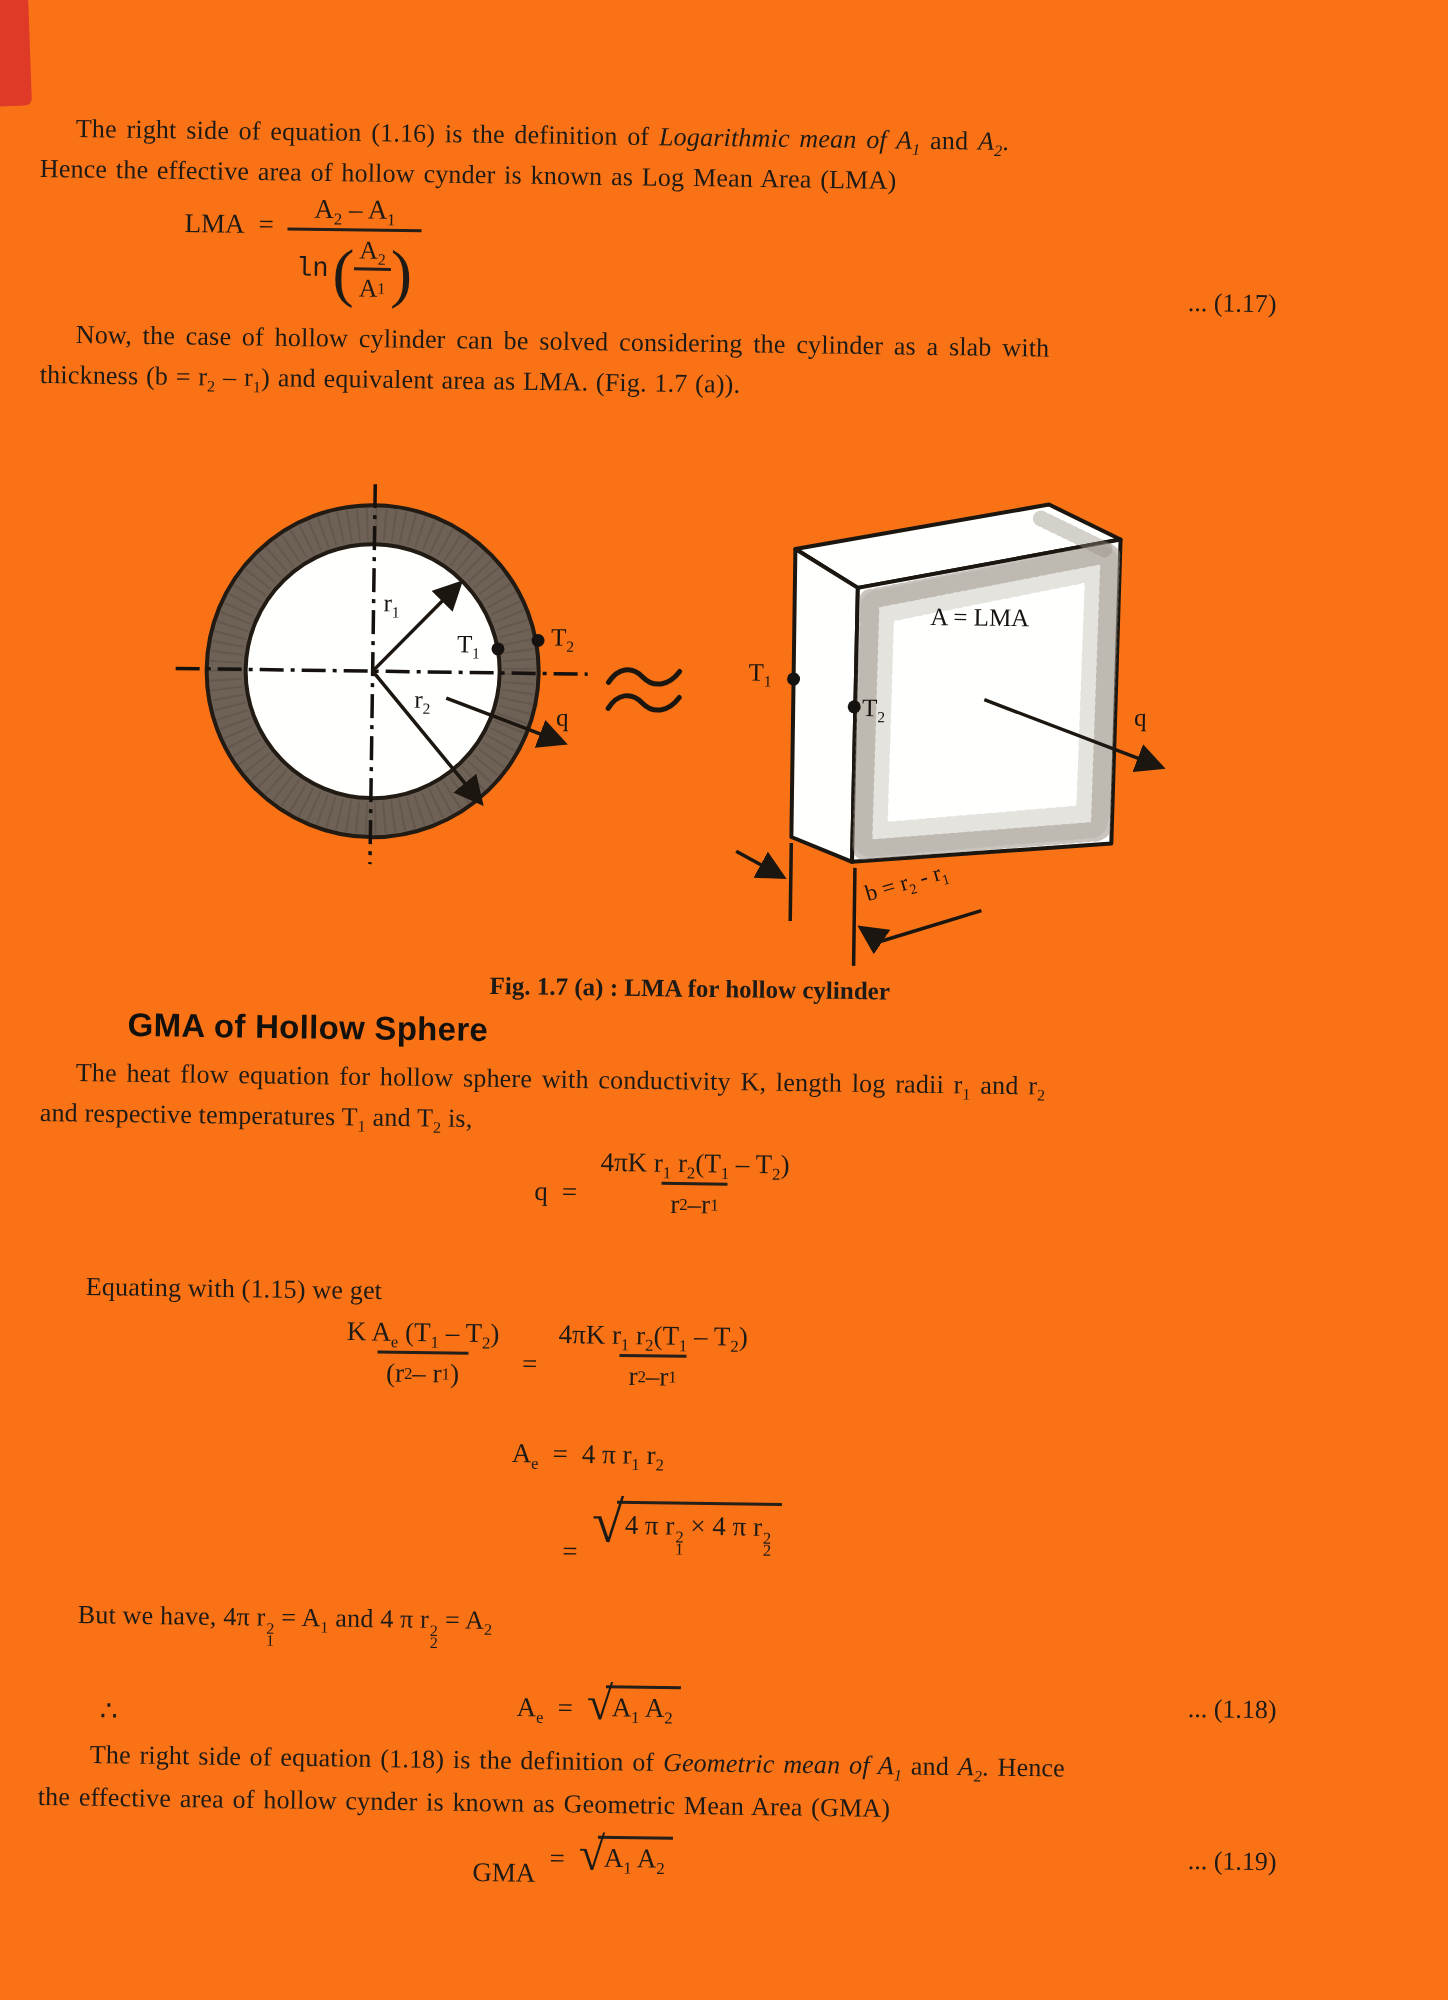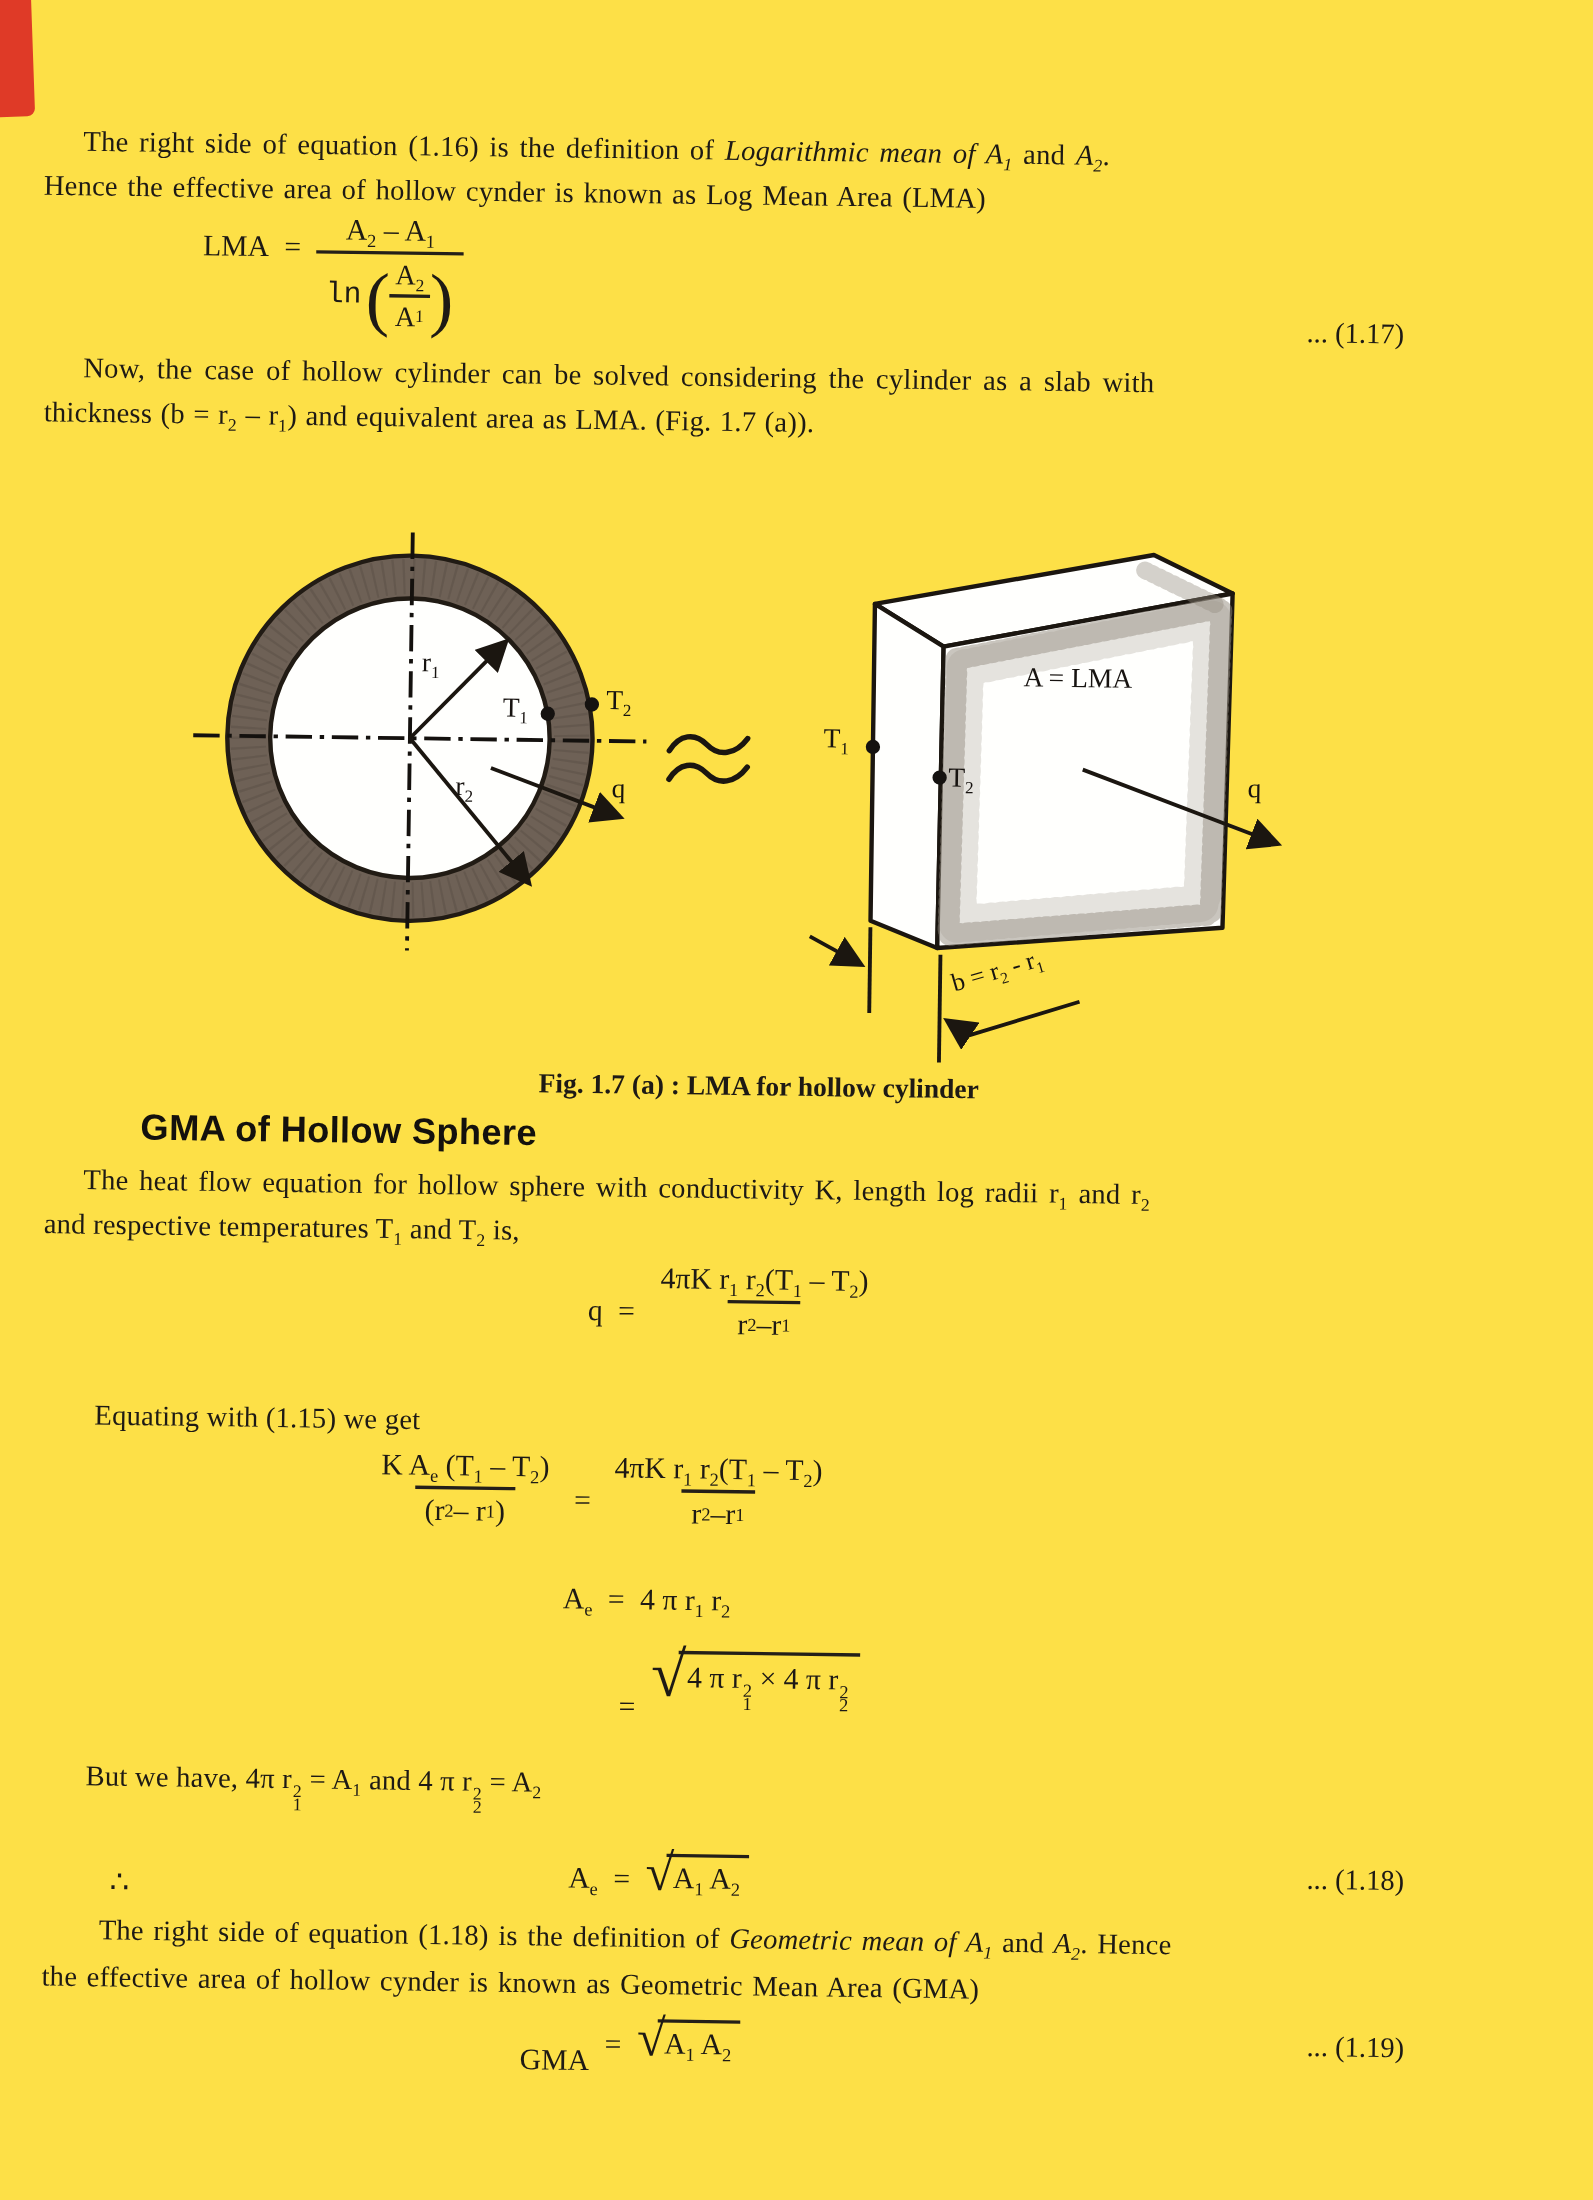--- a/index.html
+++ b/index.html
@@ -1,16 +1,16 @@
 <!DOCTYPE html>
 <html><head>
 <meta charset="utf-8">
 <style>
   html,body{margin:0;padding:0;background:#e9e7e2;}
-  .page{position:relative;width:1448px;height:2000px;background:#fde047;overflow:hidden;
+  .page{position:relative;width:1448px;height:2000px;background:#f97316;overflow:hidden;
         font-family:"Liberation Serif", serif;color:#1e1a15;margin:0 auto;}
   .ln{position:absolute;font-size:26px;white-space:nowrap;letter-spacing:.2px;}
   .tilt{transform:rotate(.8deg);transform-origin:0 0;}
   i{font-style:italic;}
   sub{font-size:.62em;line-height:0;}
   .ss{display:inline-flex;flex-direction:column;align-items:flex-start;font-size:.62em;
       line-height:.72;vertical-align:-.5em;margin-left:1px;}
   
   .eq{position:absolute;font-size:27px;display:flex;align-items:flex-start;white-space:nowrap;}
   .frac{display:inline-flex;flex-direction:column;align-items:center;}
@@ -107,21 +107,21 @@
 
       <path d="M797,834 V912" stroke="#1b1610" stroke-width="3.5" fill="none"></path>
       <path d="M861,858 V956" stroke="#1b1610" stroke-width="3.5" fill="none"></path>
       <path d="M742,843 L789,868" stroke="#1b1610" stroke-width="3.5" marker-end="url(#ah)" fill="none"></path>
       <path d="M988,899 L888,931 L868,918" stroke="#1b1610" stroke-width="3.5" marker-end="url(#ah)" fill="none"></path>
     </svg>
 
     <div class="figlabel" style="left:236px;top:156px;">r<sub>1</sub></div>
     <div class="figlabel" style="left:310px;top:196px;">T<sub>1</sub></div>
     <div class="figlabel" style="left:404px;top:188px;">T<sub>2</sub></div>
-    <div class="figlabel" style="left:268px;top:268px;">r<sub>2</sub></div>
+    <div class="figlabel" style="left:268px;top:252px;">r<sub>2</sub></div>
     <div class="figlabel" style="left:410px;top:268px;">q</div>
     <div class="figlabel" style="left:602px;top:220px;">T<sub>1</sub></div>
     <div class="figlabel" style="left:716px;top:254px;">T<sub>2</sub></div>
     <div class="figlabel" style="left:783px;top:162px;">A = LMA</div>
     <div class="figlabel" style="left:988px;top:260px;">q</div>
     <div class="figlabel" style="left:726px;top:441px;font-size:23px;transform:rotate(-17deg);transform-origin:0 100%;">b = r<sub>2</sub> - r<sub>1</sub></div>
   </div>
 
   <div class="caption tilt" style="left:350px;top:970px;width:680px;">Fig. 1.7 (a) : LMA for hollow cylinder</div>
 

